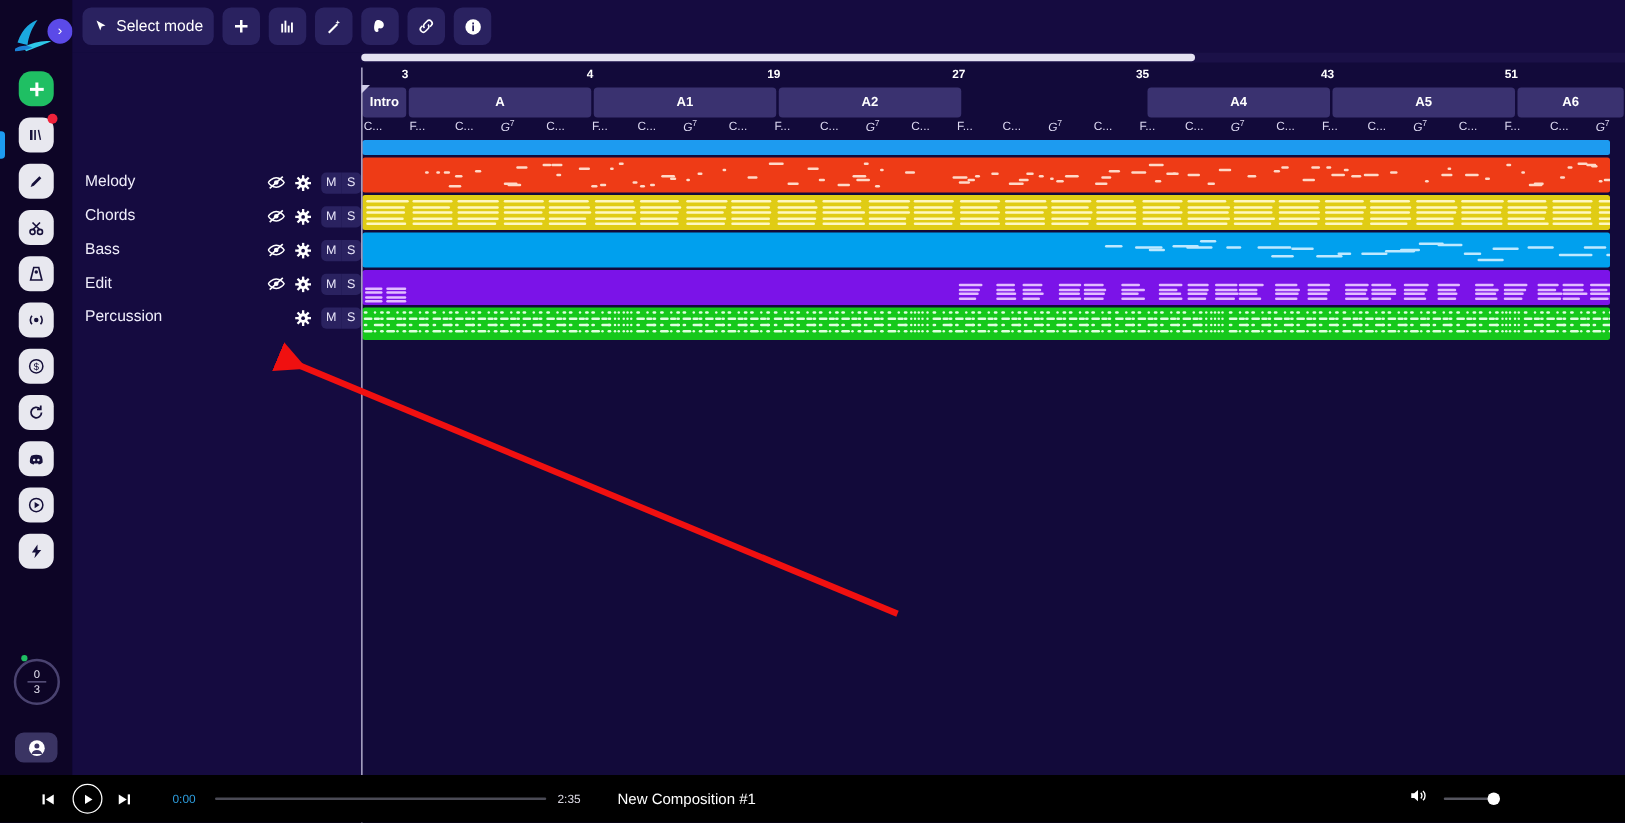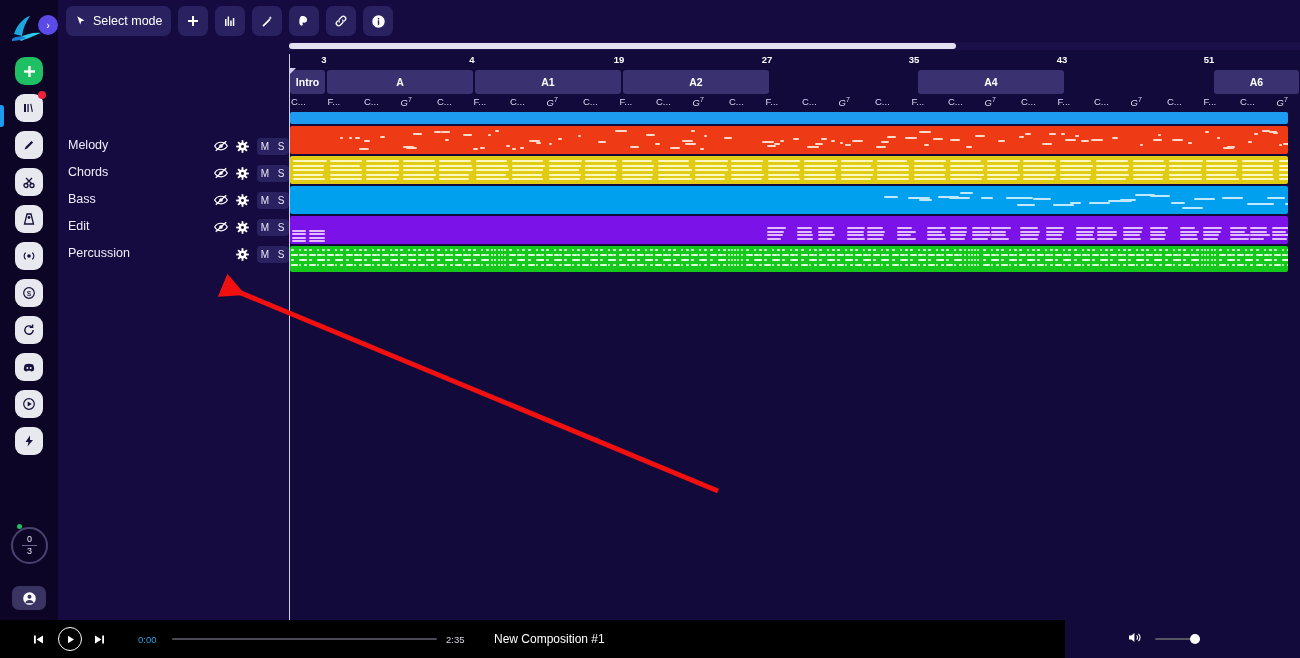--- a/index.html
+++ b/index.html
@@ -135,21 +135,21 @@
   .note { position:absolute; height:2px; border-radius:1px; }
 
   #playhead { position:absolute; left:0; top:12px; width:1px; height:606px; background:#cfcbe8; }
   #playhead-flag { position:absolute; left:0; top:26px; width:7px; height:7px; background:#cfcbe8; clip-path:polygon(0 0,100% 0,0 100%); }
 
   
   #arrow-svg { position:absolute; left:0; top:0; width:1300px; height:658px; pointer-events:none; }
 
   
   #transport {
-    position:absolute; left:0; top:620px; width:1065px; height:38px;
+    position:absolute; left:0; top:620px; width:1300px; height:38px;
     background:#000000; display:flex; align-items:center;
   }
   .tp-btn { display:flex; align-items:center; justify-content:center; color:#ffffff; }
   #tp-prev { position:absolute; left:32px; }
   #tp-play { position:absolute; left:58px; width:24px; height:24px; border:1.5px solid #ffffff; border-radius:50%; }
   #tp-next { position:absolute; left:93px; }
   #tp-cur { position:absolute; left:138px; font-size:9.5px; color:#2e9fe0; }
   #tp-bar { position:absolute; left:172px; top:18px; width:265px; height:2px; background:#4a4a55; border-radius:1px; }
   #tp-total { position:absolute; left:446px; font-size:9.5px; color:#d8d6e0; }
   #tp-title { position:absolute; left:494px; font-size:12px; color:#ffffff; }
@@ -464,20 +464,21 @@
         <div class="ruler-tick" style="left: 625px;">35</div>
         <div class="ruler-tick" style="left: 773px;">43</div>
         <div class="ruler-tick" style="left: 920px;">51</div>
       </div>
     <div id="sections">
         <div class="section-block" style="left: 1px; width: 35px;">Intro</div>
         <div class="section-block" style="left: 38px; width: 146px;">A</div>
         <div class="section-block" style="left: 186px; width: 146px;">A1</div>
         <div class="section-block" style="left: 334px; width: 146px;">A2</div>
         <div class="section-block" style="left: 629px; width: 146px;">A4</div>
+        <div class="section-block" style="left: 777px; width: 146px;">A5</div>
         <div class="section-block" style="left: 925px; width: 85px;">A6</div>
       </div>
     <div id="chords-row">
         <div class="chord-lbl" style="left: 2px;">C...</div>
         <div class="chord-lbl" style="left: 38.5px;">F...</div>
         <div class="chord-lbl" style="left: 75px;">C...</div>
         <div class="chord-lbl" style="left: 111.5px;"><i style="font-style:italic">G</i><sup>7</sup></div>
         <div class="chord-lbl" style="left: 148px;">C...</div>
         <div class="chord-lbl" style="left: 184.5px;">F...</div>
         <div class="chord-lbl" style="left: 221px;">C...</div>

